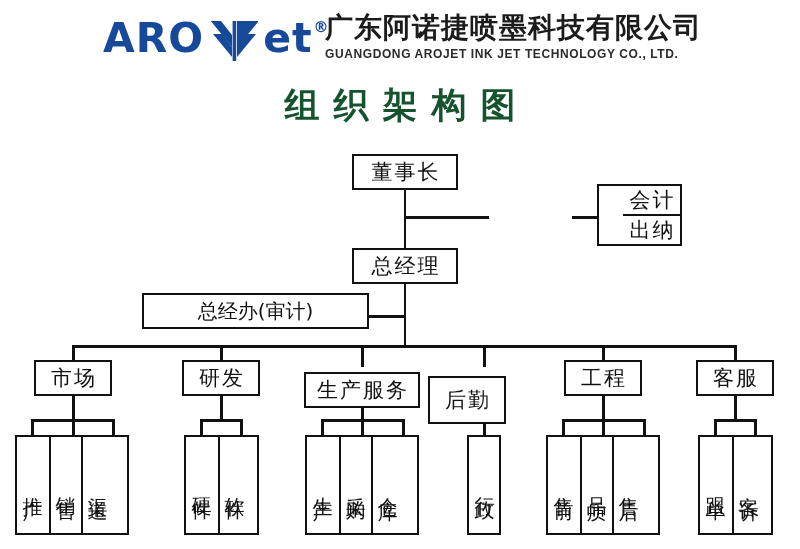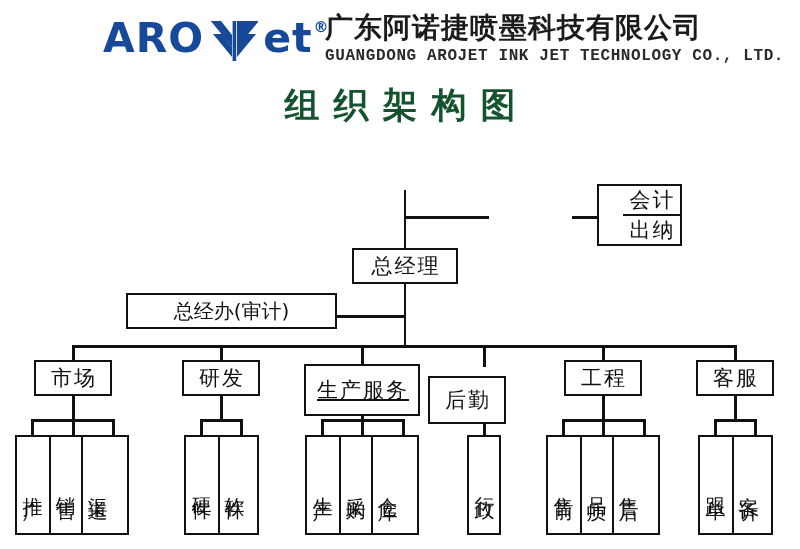--- a/index.html
+++ b/index.html
@@ -61,23 +61,23 @@
   #company-cn {
     font-family: "DejaVu Sans", "Liberation Sans", sans-serif;
     font-weight: bold;
     font-size: 28px;
     letter-spacing: 1px;
     color: #1b1b1b;
     white-space: nowrap;
     line-height: 1.15;
   }
   #company-en {
-    font-family: Liberation Mono, monospace;
-    font-weight: bold;
-    font-size: 16px;
+    font-family: Liberation Sans, sans-serif;
+    font-weight: bold;
+    font-size: 12px;
     letter-spacing: 0.6px;
     color: #2a2a2a;
     white-space: nowrap;
     margin-top: 3px;
     text-align: left;
   }
 
   
   #page-title {
     position: absolute;
@@ -210,53 +210,54 @@
     <div id="company-cn">广东阿诺捷喷墨科技有限公司</div>
     <div id="company-en">GUANGDONG AROJET INK JET TECHNOLOGY CO., LTD.</div>
   </div>
 
 </div>
 
 <div id="page-title">组织架构图</div>
 
 <div id="chart">
 
+  <div class="node" style="left:352px; top:154px; width:106px; height:36px;">董事长</div>
 
   <div class="ln lnv" style="left:403.5px; top:190px; height:58px;"></div>
 
   <div class="ln lnh" style="left:403.5px; top:216px; width:85px;"></div>
 
 
   <div class="ln lnh" style="left:572px; top:216px; width:25px;"></div>
 
   <div class="stack" style="left:597px; top:184px; width:85px; height:62px;">
     <div class="cell">会计</div>
     <div class="cell">出纳</div>
   </div>
 
   <div class="node" style="left:352px; top:248px; width:106px; height:36px;">总经理</div>
 
   <div class="ln lnv" style="left:403.5px; top:284px; height:62px;"></div>
 
   <div class="ln lnh" style="left:331px; top:315px; width:73px;"></div>
 
-  <div class="node" style="left:126px; top:293px; width:211px; height:36px; font-size:20px; letter-spacing:0px; text-indent:0;">总经办(审计)</div>
+  <div class="node" style="left:142px; top:293px; width:227px; height:36px; font-size:20px; letter-spacing:0px; text-indent:0;">总经办(审计)</div>
 
   <div class="ln lnh" style="left:72px; top:345px; width:664px;"></div>
 
   <div class="ln lnv" style="left:72px; top:345px; height:22px;"></div>
   <div class="ln lnv" style="left:220px; top:345px; height:22px;"></div>
   <div class="ln lnv" style="left:361px; top:345px; height:22px;"></div>
   <div class="ln lnv" style="left:483px; top:345px; height:22px;"></div>
   <div class="ln lnv" style="left:602px; top:345px; height:22px;"></div>
   <div class="ln lnv" style="left:734px; top:345px; height:22px;"></div>
 
   <div class="node" style="left:34px; top:360px; width:78px; height:36px;">市场</div>
   <div class="node" style="left:182px; top:360px; width:78px; height:36px;">研发</div>
-  <div class="node" style="left:304px; top:364px; width:116px; height:52px;text-decoration:underline;">生产服务</div>
+  <div class="node" style="left:304px; top:372px; width:116px; height:36px;">生产服务</div>
   <div class="node" style="left:428px; top:360px; width:78px; height:48px;margin-top:16px;">后勤</div>
   <div class="node" style="left:564px; top:360px; width:78px; height:36px;">工程</div>
   <div class="node" style="left:696px; top:360px; width:78px; height:36px;">客服</div>
 
   <div class="ln lnv" style="left:72px; top:396px; height:24px;"></div>
   <div class="ln lnh" style="left:31px; top:419px; width:82px;"></div>
   <div class="ln lnv" style="left:31px; top:419px; height:17px;"></div>
   <div class="ln lnv" style="left:72px; top:419px; height:17px;"></div>
   <div class="ln lnv" style="left:112px; top:419px; height:17px;"></div>
   <div class="leafgroup" style="left:15px; top:435px; width:114px; height:100px;">

